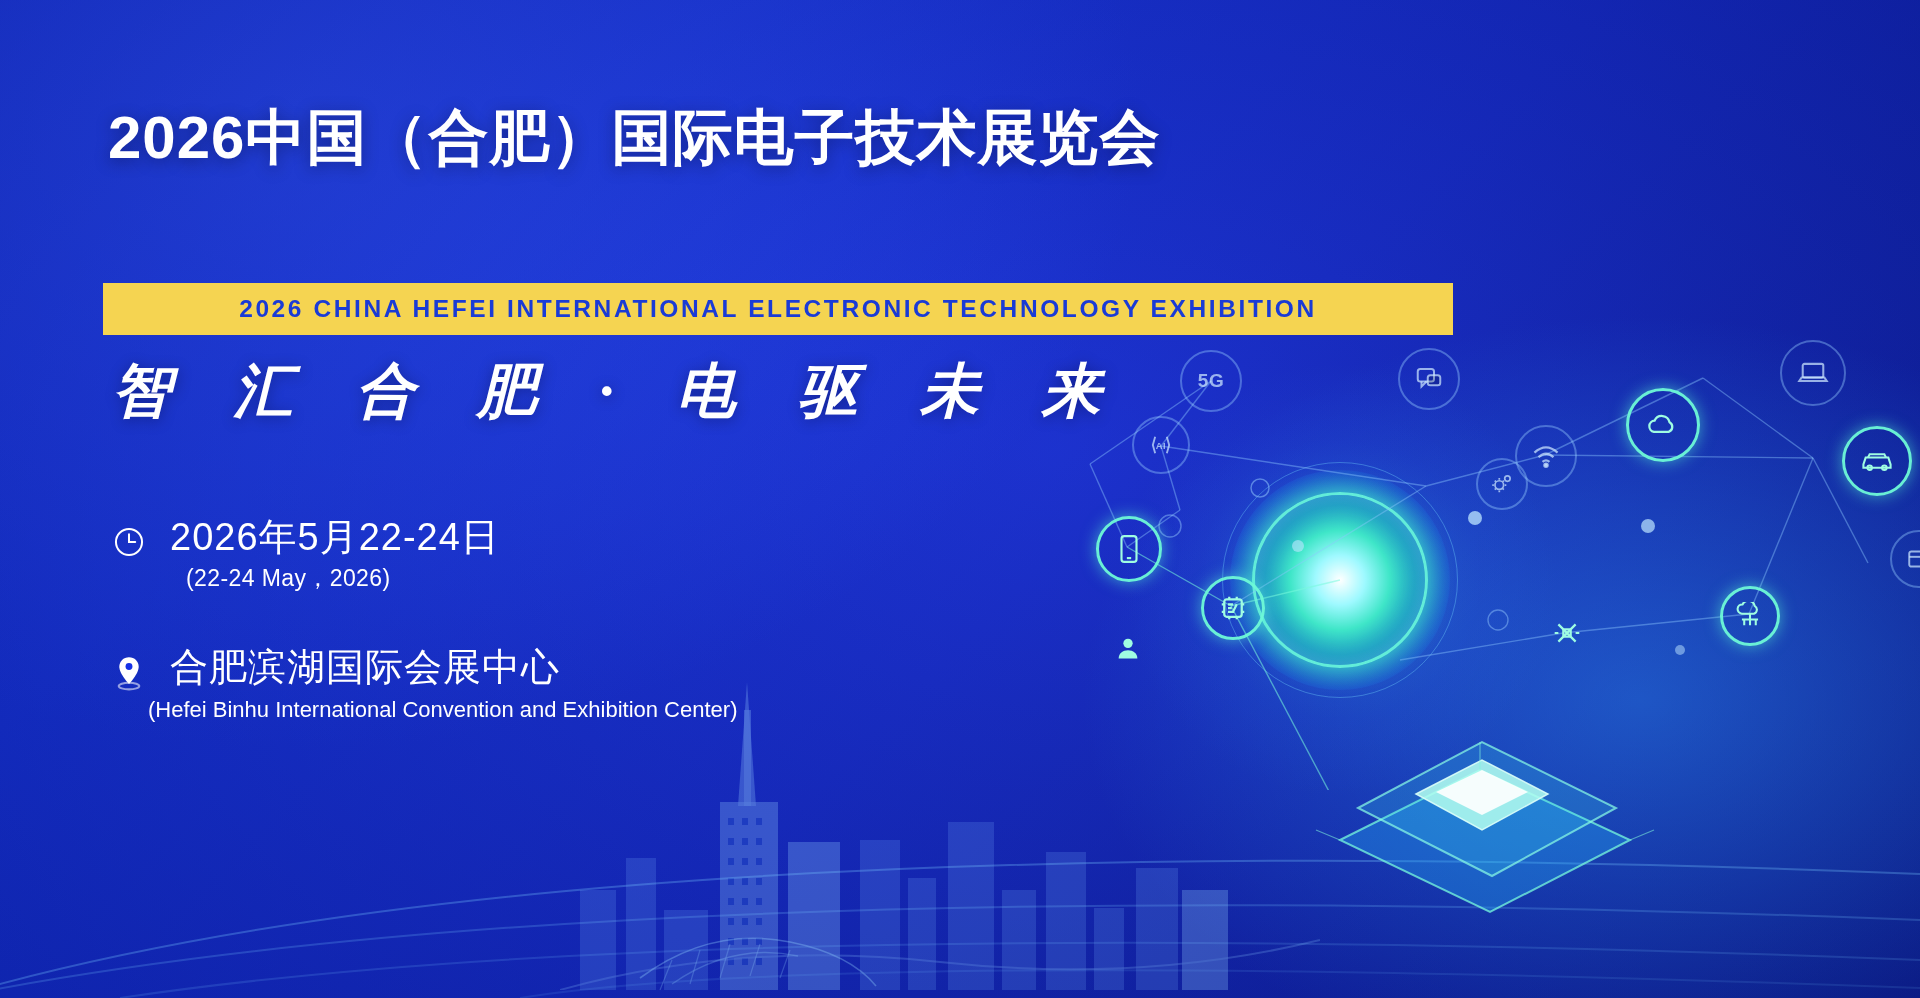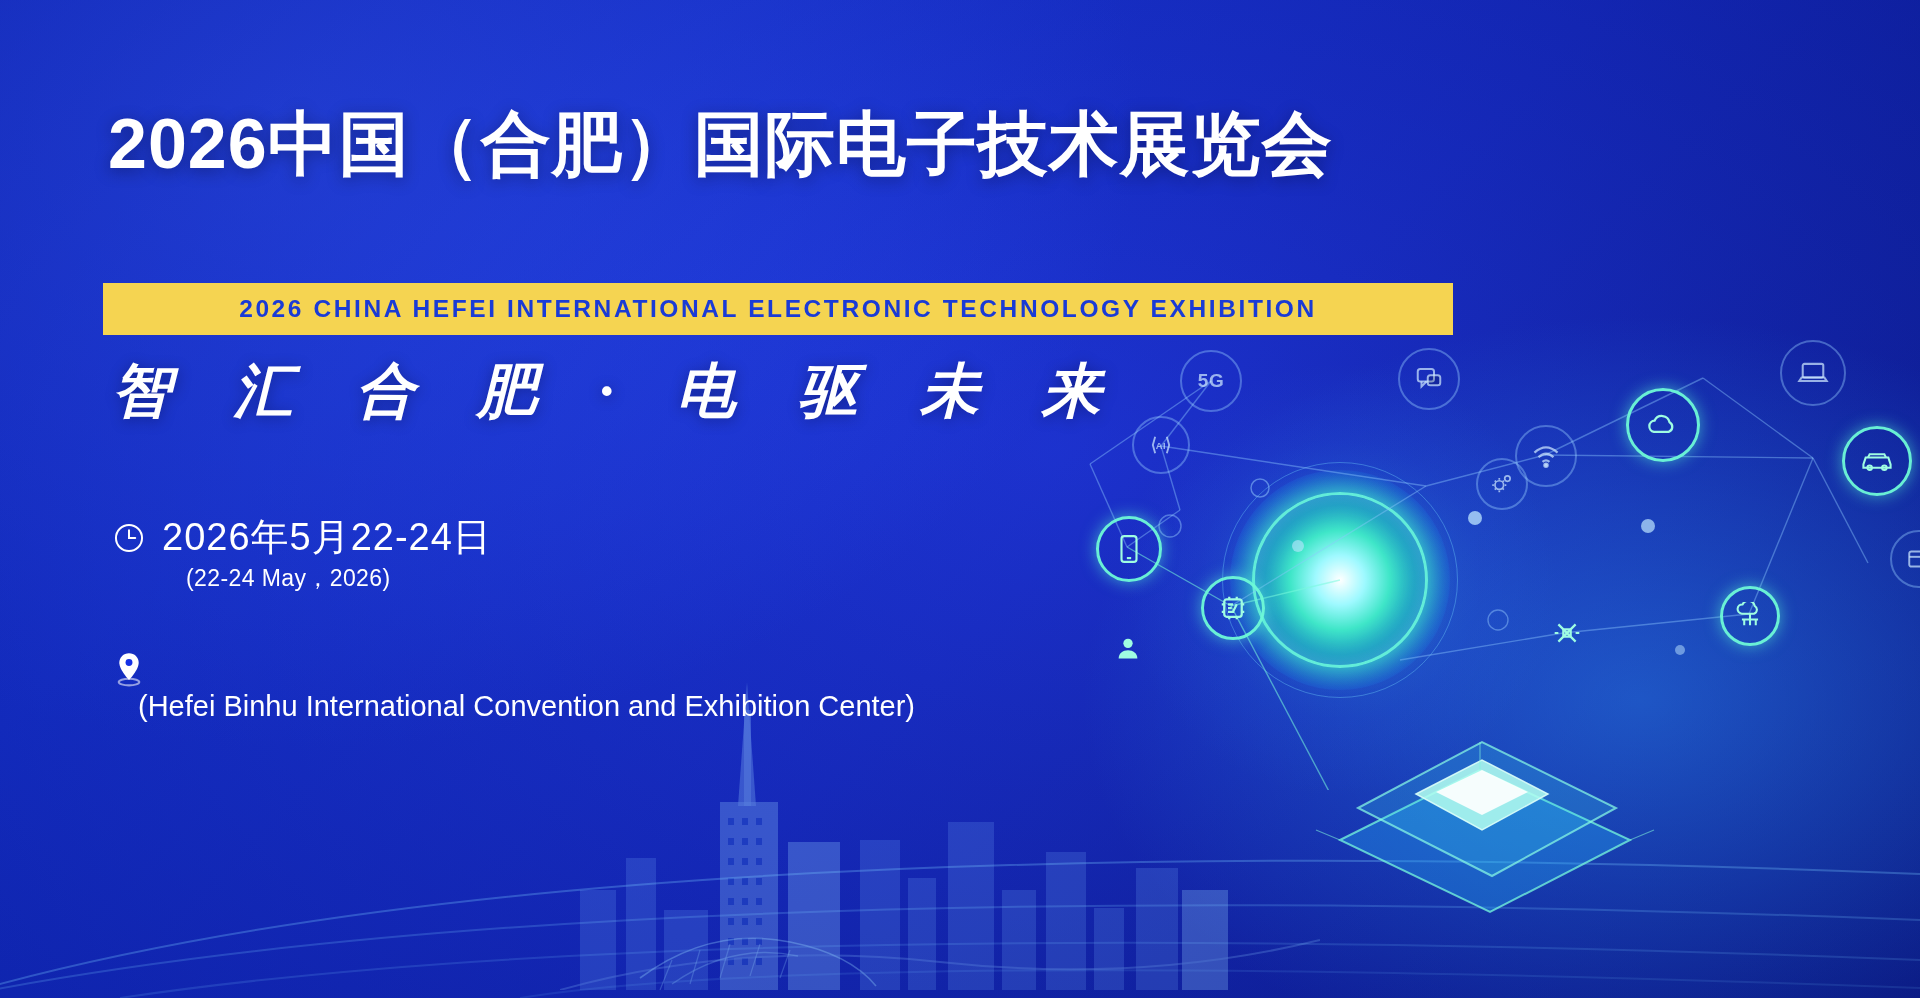--- a/index.html
+++ b/index.html
@@ -52,21 +52,21 @@
   
   .skyline{position:absolute;left:560px;top:590px;width:760px;height:400px;opacity:.50;}
   .arcs{position:absolute;left:0;bottom:0;width:1920px;height:300px;opacity:.55;}
   .floorplate{
     position:absolute;left:1230px;top:690px;width:430px;height:230px;
   }
 
   
   .title{
     position:absolute;left:108px;top:98px;
-    color:#ffffff;font-size:70px;font-weight:bold;letter-spacing:1px;
+    color:#ffffff;font-size:60px;font-weight:bold;letter-spacing:1px;
     text-shadow:0 3px 16px rgba(0,0,20,.35);white-space:nowrap;
   }
   .subbar{
     position:absolute;left:103px;top:283px;width:1350px;height:52px;
     background:#f5d451;display:flex;align-items:center;justify-content:center;
   }
   .subbar span{
     color:#1a3bd6;font-size:24.5px;font-weight:bold;letter-spacing:2.6px;white-space:nowrap;
   }
   .slogan{
@@ -75,27 +75,27 @@
   }
   .slogan-txt{
     font-family:"Liberation Serif","DejaVu Serif",serif;
     font-size:59px;font-weight:bold;letter-spacing:24px;
     font-style:italic;
     text-shadow:0 2px 14px rgba(0,0,30,.35);
     white-space:nowrap;
   }
 
   .info{position:absolute;left:112px;top:515px;color:#fff;}
-  .info-row{display:flex;align-items:flex-start;gap:16px;}
+  .info-row{display:flex;align-items:flex-end;gap:24px;}
   .info-ic{width:34px;height:34px;flex:0 0 34px;margin-top:6px;}
   .info-ic svg{display:block;}
   .cn-line{font-size:38px;line-height:44px;letter-spacing:1px;white-space:nowrap;}
   .en-line{font-size:23px;line-height:30px;letter-spacing:.4px;margin-left:74px;margin-top:4px;white-space:nowrap;}
   .venue-block{margin-top:52px;}
-  .venue-en{font-size:29px;line-height:30px;margin-left:26px;margin-top:6px;white-space:nowrap;}
+  .venue-en{font-size:22px;line-height:30px;margin-left:36px;margin-top:6px;white-space:nowrap;}
 </style>
 </head>
 <body>
 
 <div class="stage">
 
   <div class="bg-layer">
     <div class="vignette"></div>
     <div class="halo"></div>
 
@@ -348,18 +348,19 @@
 
     <div class="venue-block">
       <div class="info-row">
         <span class="info-ic">
           <svg width="34" height="36" viewBox="0 0 24 26" fill="none" stroke="#ffffff" stroke-width="1.5">
             <path d="M12 1.6 c-4 0-7 3-7 6.9 C5 13.6 12 21 12 21 s7-7.4 7-12.5 C19 4.6 16 1.6 12 1.6 z" fill="#ffffff" stroke="none"></path>
             <ellipse cx="12" cy="8.3" rx="2.5" ry="2.5" fill="#1430e6" stroke="none"></ellipse>
             <ellipse cx="12" cy="22.4" rx="7.4" ry="2.4" stroke="rgba(255,255,255,.55)" fill="none"></ellipse>
           </svg>
         </span>
+        <span class="cn-line">合肥滨湖国际会展中心</span>
       </div>
       <div class="venue-en">(Hefei Binhu International Convention and Exhibition Center)</div>
     </div>
   </div>
 
 </div>
 
 </body></html>

